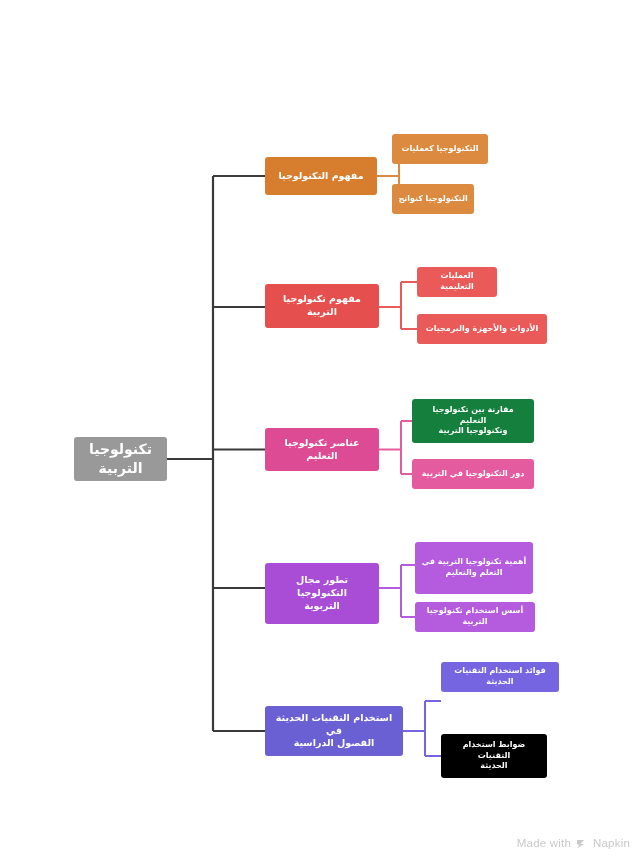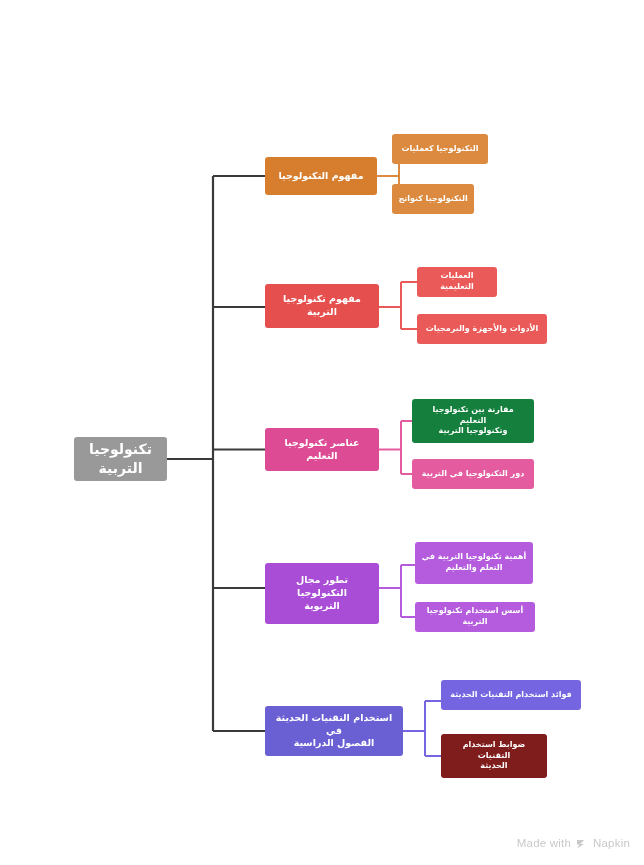--- a/index.html
+++ b/index.html
@@ -99,27 +99,27 @@
       <div class="node leaf" style="left: 392px; top: 184px; width: 82px; height: 30px; background: rgb(220, 138, 63);">التكنولوجيا كنواتج</div>
       <div class="node branch" style="left: 265px; top: 284px; width: 114px; height: 44px; background: rgb(229, 80, 78);">مفهوم تكنولوجيا التربية</div>
       <div class="node leaf" style="left: 417px; top: 267px; width: 80px; height: 30px; background: rgb(234, 90, 88);">العمليات التعليمية</div>
       <div class="node leaf" style="left: 417px; top: 314px; width: 130px; height: 30px; background: rgb(234, 90, 88);">الأدوات والأجهزة والبرمجيات</div>
       <div class="node branch" style="left: 265px; top: 428px; width: 114px; height: 43px; background: rgb(221, 75, 148);">عناصر تكنولوجيا التعليم</div>
       <div class="node leaf" style="left: 412px; top: 399px; width: 122px; height: 44px; background: #15803d;">مقارنة بين تكنولوجيا التعليم
 وتكنولوجيا التربية</div>
       <div class="node leaf" style="left: 412px; top: 459px; width: 122px; height: 30px; background: rgb(228, 91, 160);">دور التكنولوجيا في التربية</div>
       <div class="node branch" style="left: 265px; top: 563px; width: 114px; height: 61px; background: rgb(169, 76, 214);">تطور مجال التكنولوجيا
 التربوية</div>
-      <div class="node leaf" style="left: 415px; top: 542px; width: 118px; height: 42px; background: rgb(180, 92, 221);">أهمية تكنولوجيا التربية في
+      <div class="node leaf" style="left: 415px; top: 542px; width: 118px; height: 52px; background: rgb(180, 92, 221);">أهمية تكنولوجيا التربية في
 التعلم والتعليم</div>
       <div class="node leaf" style="left: 415px; top: 602px; width: 120px; height: 30px; background: rgb(180, 92, 221);">أسس استخدام تكنولوجيا التربية</div>
       <div class="node branch" style="left: 265px; top: 706px; width: 138px; height: 50px; background: rgb(107, 95, 212);">استخدام التقنيات الحديثة في
 الفصول الدراسية</div>
-      <div class="node leaf" style="left: 441px; top: 680px; width: 140px; height: 30px; background: rgb(117, 101, 224);">فوائد استخدام التقنيات الحديثة</div>
-      <div class="node leaf" style="left: 441px; top: 734px; width: 106px; height: 44px; background: #7f1d1d;">ضوابط استخدام التقنيات
+      <div class="node leaf" style="left: 441px; top: 662px; width: 118px; height: 30px; background: rgb(117, 101, 224);">فوائد استخدام التقنيات الحديثة</div>
+      <div class="node leaf" style="left: 441px; top: 734px; width: 106px; height: 44px; background: #000000;">ضوابط استخدام التقنيات
 الحديثة</div>
     </div>
 
   <div class="watermark">
     <span>Made with</span>
     <span class="wm-mark">
       <svg viewBox="0 0 12 12" width="12" height="12">
         <path d="M1 2 L8 2 L4.5 6 L8 6 L1 10.5 L3.5 6.6 L1 6.6 Z" fill="#c9c9c9"></path>
       </svg>
     </span>

